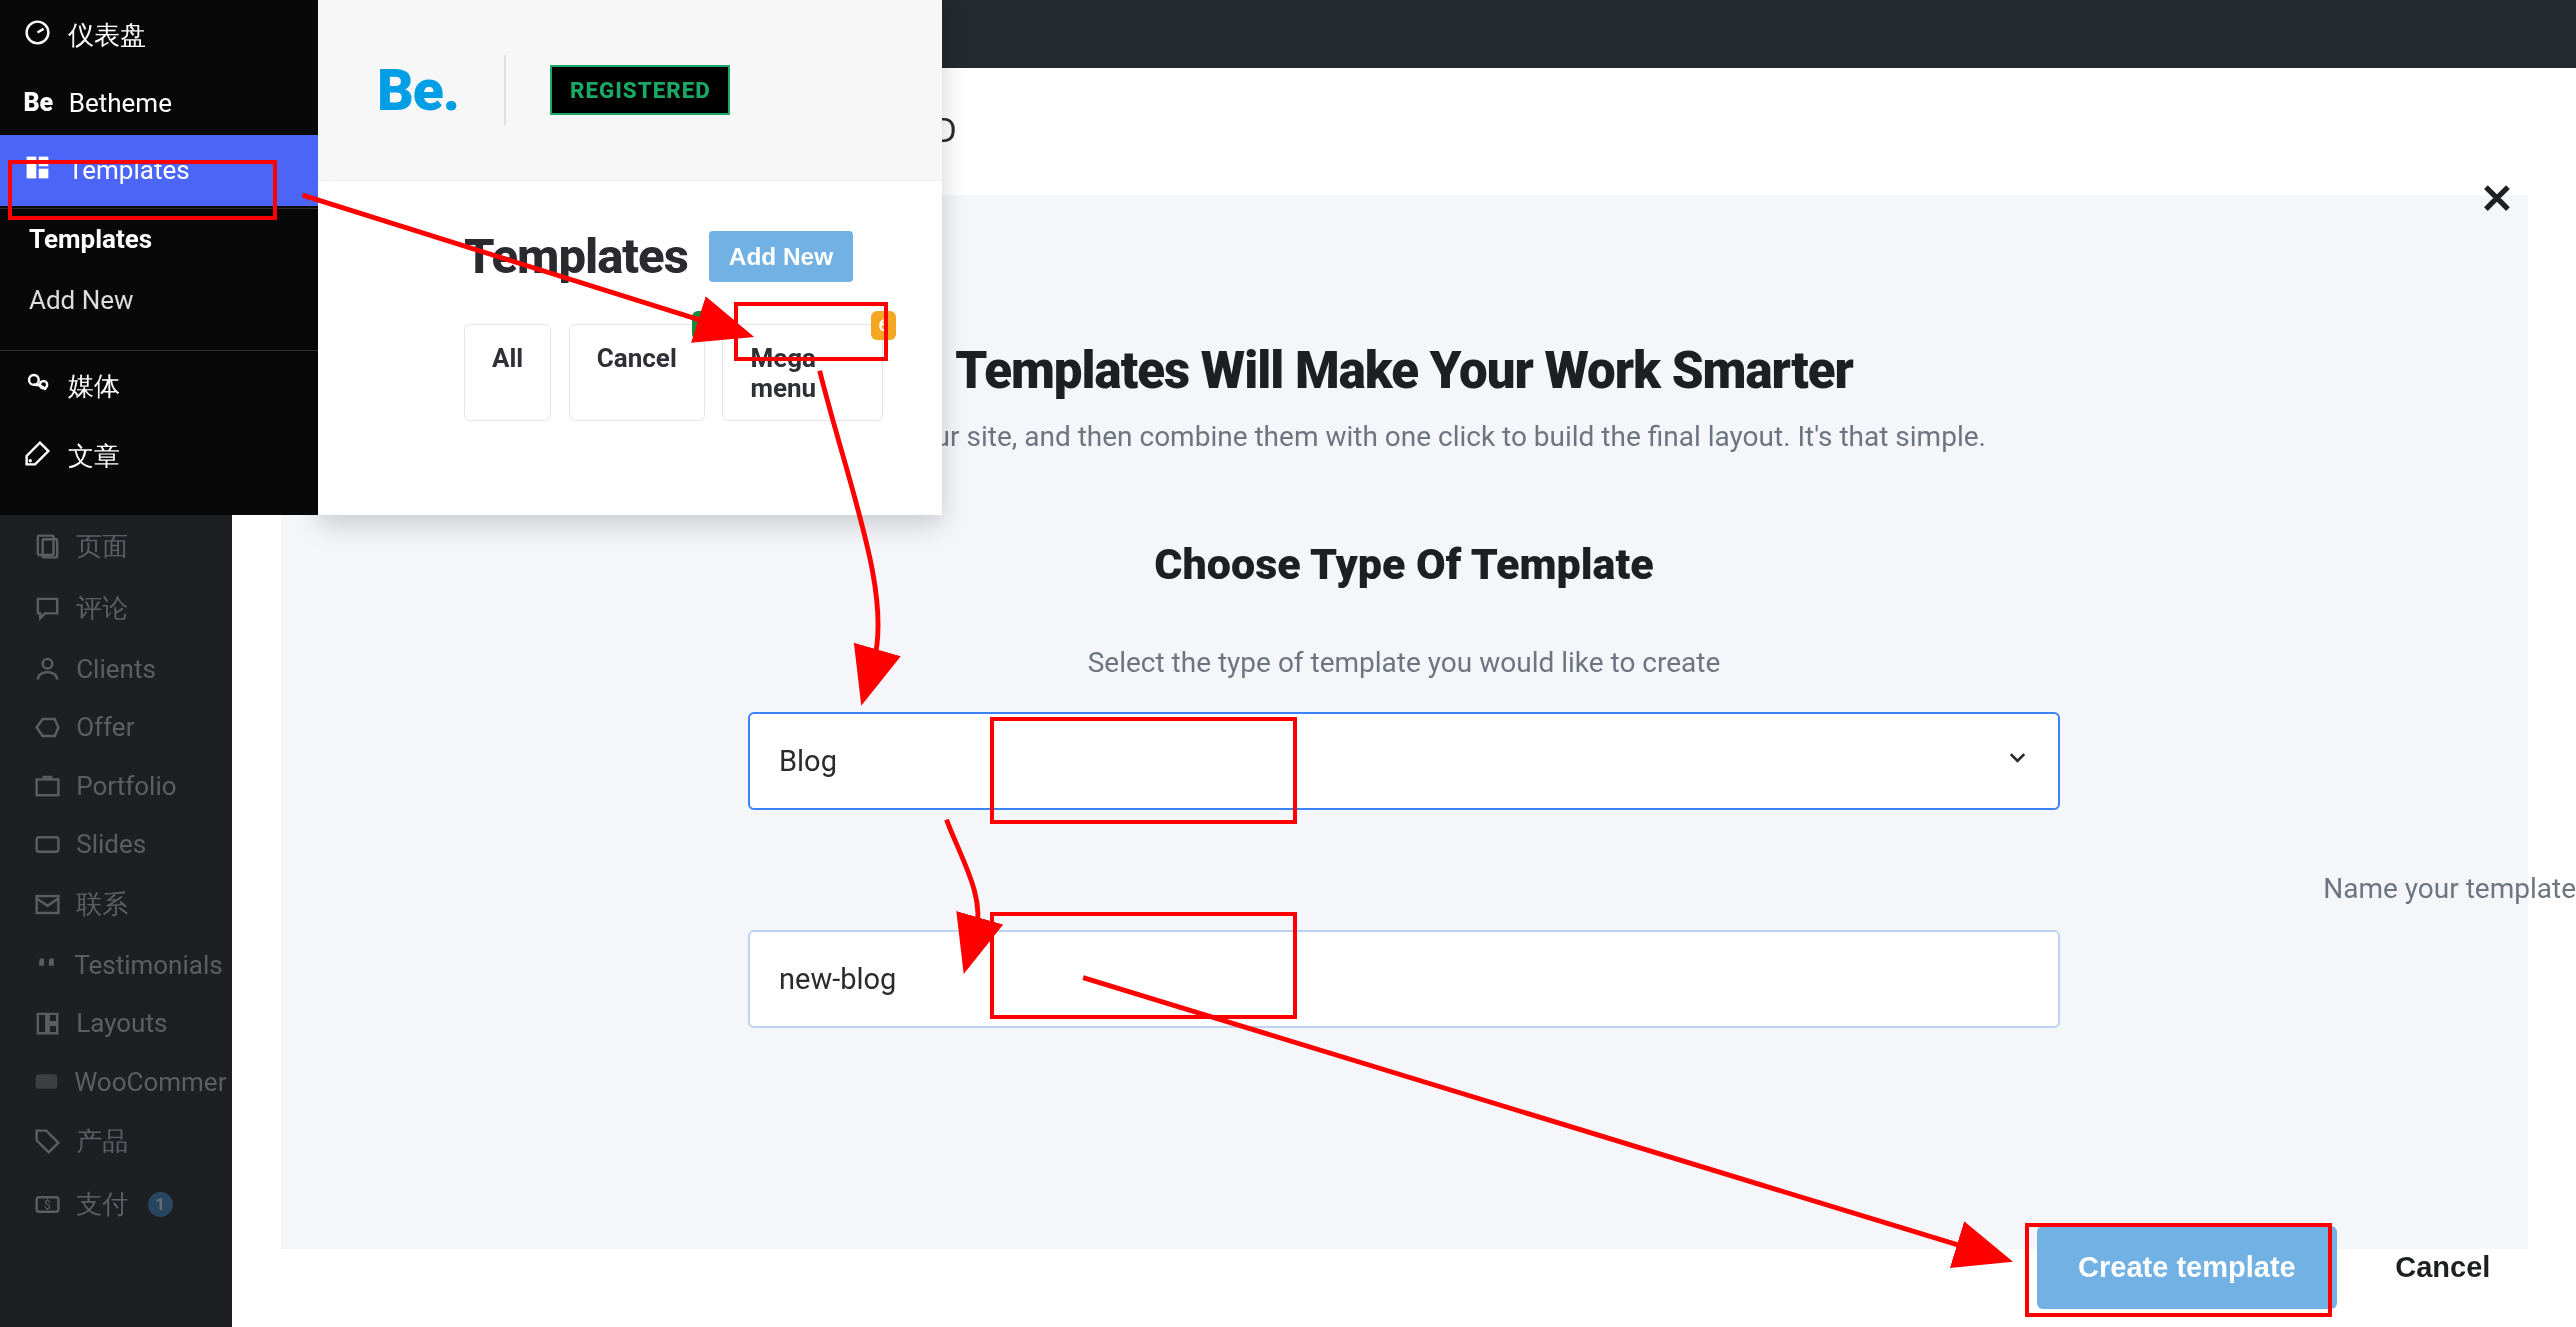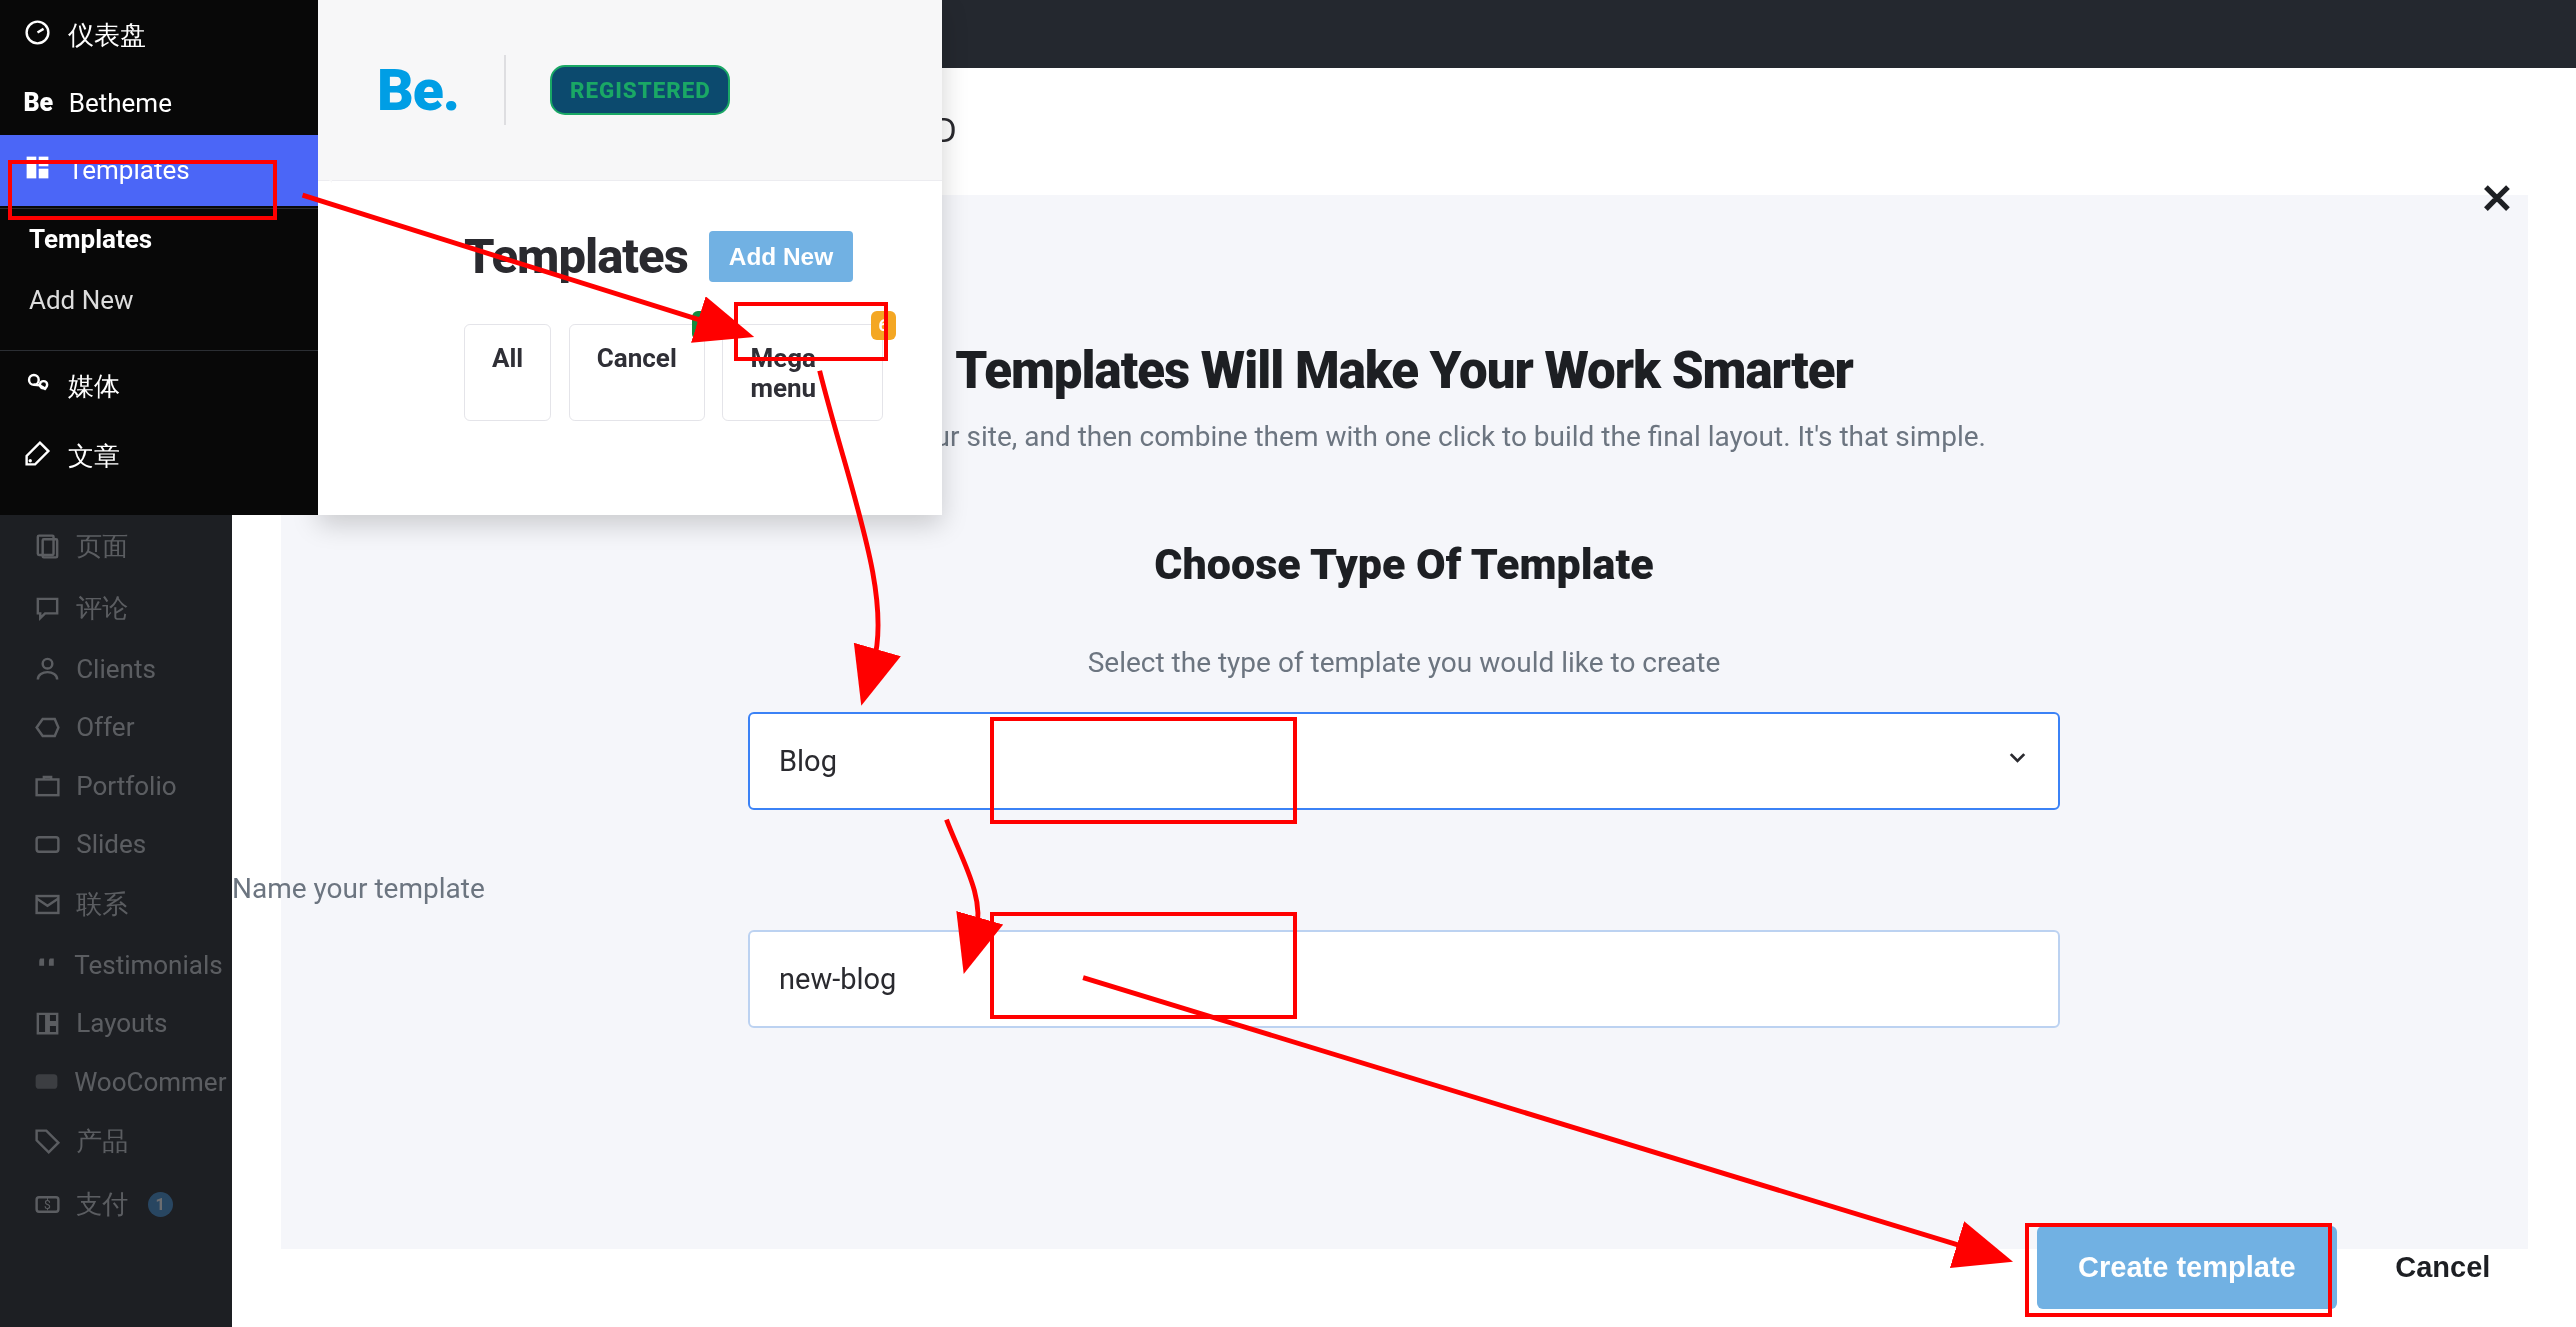--- a/index.html
+++ b/index.html
@@ -23,21 +23,21 @@
 
   
   .hl-templates { position:absolute; left:7.8px; top:160px; width:269px; height:60px; border:4.9px solid #ff0000; z-index:80; pointer-events:none; }
 
   
   .be-header-card { position:absolute; left:318px; top:0; width:624px; height:515px; background:#fff; box-shadow:0 9.8px 25px rgba(0,0,0,0.18); z-index:55; }
   .be-header-top { height:181px; background:#f7f7f8; border-bottom:1px solid #ececf0; display:flex; align-items:center; gap:29px; padding:0 59px; position:relative; }
   .be-logo { font-size:57px; font-weight:900; color:#009ee5; letter-spacing:-1px; }
   .be-logo .dot{ color:#009ee5; }
   .be-vert-sep { width:2px; height:70px; background:#dedee1; margin:0 15.6px; }
-  .reg-badge { border:2px solid #1aa865; color:#1aa865; background:#0c4a6e; padding:9.8px 17.6px; border-radius:15px; font-weight:800; font-size:22.4px; letter-spacing:1px; }
+  .reg-badge { border:2px solid #1aa865; color:#1aa865; background:#000000; padding:9.8px 17.6px; border-radius:1px; font-weight:800; font-size:22.4px; letter-spacing:1px; }
   .be-header-bottom { padding:47px 59px 0 146px; }
   .bh-row1 { display:flex; align-items:center; gap:21.5px; }
   .bh-title { font-size:49px; font-weight:800; color:#2a2a2f; letter-spacing:-1px; }
   .addnew-btn { background:#71b1e3; color:#fff; border:none; padding:11.7px 19.5px; font-size:24.4px; font-weight:700; border-radius:3.9px; cursor:pointer; }
   .hl-addnew { position:absolute; left:734px; top:302px; width:154px; height:59px; border:4.9px solid #ff0000; z-index:95; pointer-events:none; }
   .tablist { display:flex; gap:17.6px; margin-top:39px; }
   .tag { position:relative; border:1px solid #e4e4e9; background:#fff; padding:17.6px 27px; border-radius:5.9px; font-size:26px; font-weight:700; color:#2f2f36; cursor:pointer; }
   .tag .badge { position:absolute; top:-13.7px; right:-13.7px; min-width:25px; height:29px; border-radius:5.9px; font-size:16.6px; font-weight:800; display:flex; align-items:center; justify-content:center; padding:0 5.9px; color:#fff; }
   .badge.grn{ background:#128a3f; } .badge.org{ background:#f4a723; }
   .d-letter { position:absolute; top:111px; left:935px; font-size:33px; color:#2a2a2f; z-index:40; }
@@ -54,21 +54,21 @@
   .m-h1 { text-align:center; font-size:51px; font-weight:900; color:#1d1f23; margin-top:273px; letter-spacing:-1px; }
   .m-sub1 { text-align:center; color:#6c7580; font-size:28px; margin-top:19.5px; }
   .m-h2 { text-align:center; font-size:43px; font-weight:900; color:#1d1f23; margin-top:86px; }
   .m-sub2 { text-align:center; color:#6c7580; font-size:28px; margin-top:57px; }
 
   .field-wrap { display:flex; flex-direction:column; align-items:center; }
   .select-box { margin-top:33px; width:1312px; height:98px; border:2px solid #3b82f6; background:#fff; border-radius:5.9px; display:flex; align-items:center; padding:0 29px; font-size:29px; color:#2a2a2f; position:relative; cursor:pointer; }
   .select-box .chev { position:absolute; right:27px; top:50%; transform:translateY(-50%); color:#2a2a2f; }
   .hl-select { position:absolute; border:4.9px solid #ff0000; z-index:40; pointer-events:none; }
 
-  .m-sub3 { text-align:left; color:#6c7580; font-size:28px; margin-top:62px; }
+  .m-sub3 { text-align:right; color:#6c7580; font-size:28px; margin-top:62px; }
   .text-box { margin-top:25px; width:1312px; height:98px; border:2px solid #bcd2f1; background:#fff; border-radius:5.9px; display:flex; align-items:center; padding:0 29px; font-size:29px; color:#2a2a2f; position:relative; }
   .text-box input { border:none; outline:none; width:100%; font-size:29px; color:#2a2a2f; font-family:inherit; }
 
   .modal-actions { position:absolute; right:68px; bottom:0px; display:flex; gap:41px; align-items:center; }
   .btn-primary { background:#71b1e3; color:#fff; border:none; padding:25px 41px; font-size:29px; font-weight:800; border-radius:5.9px; cursor:pointer; }
   .btn-link { background:transparent; border:none; color:#1d1f23; font-size:29px; font-weight:800; cursor:pointer; padding:25px 17.6px; }
   .hl-create { position:absolute; border:4.9px solid #ff0000; z-index:40; pointer-events:none; }
 
   
   .arrows { position:absolute; inset:0; z-index:90; pointer-events:none; }

